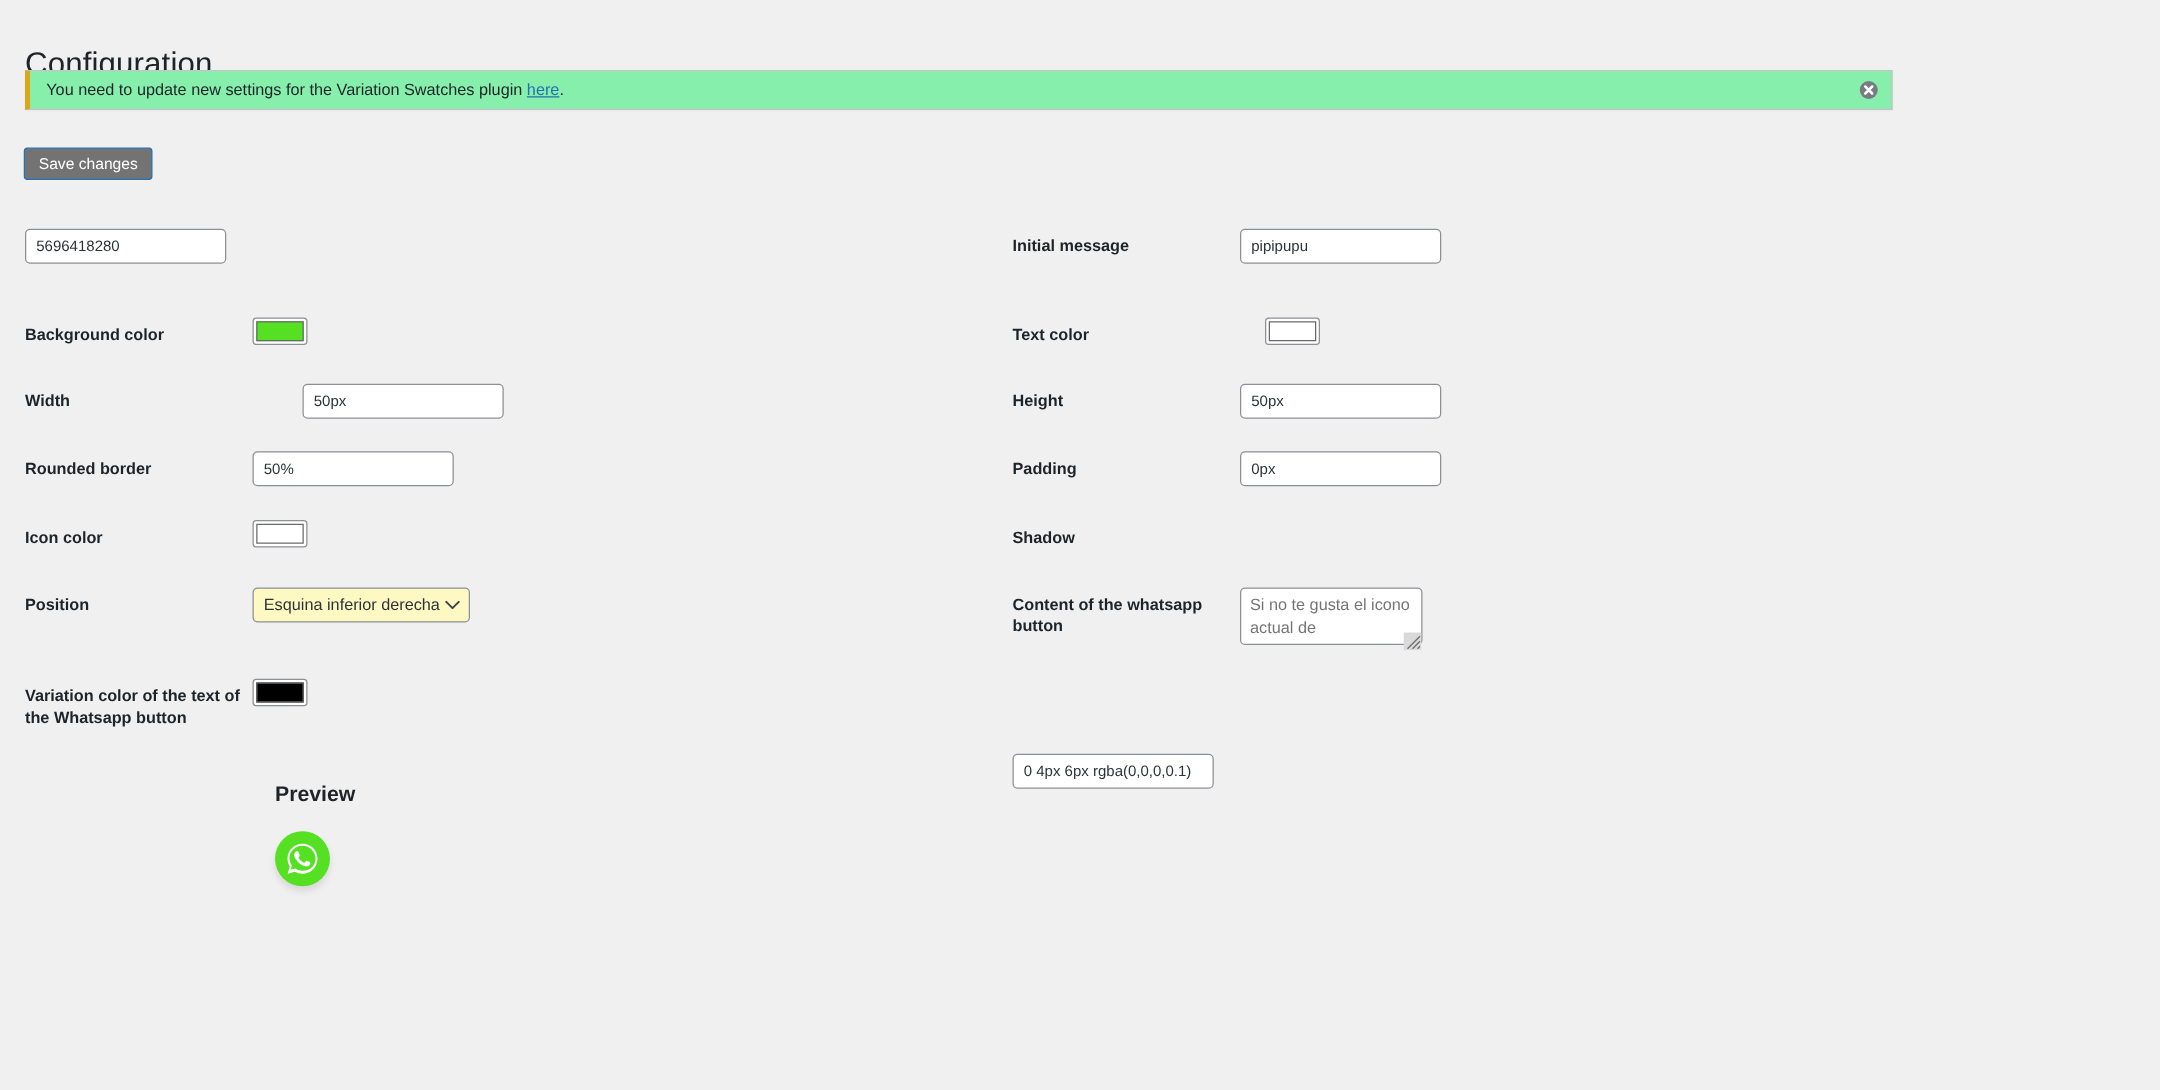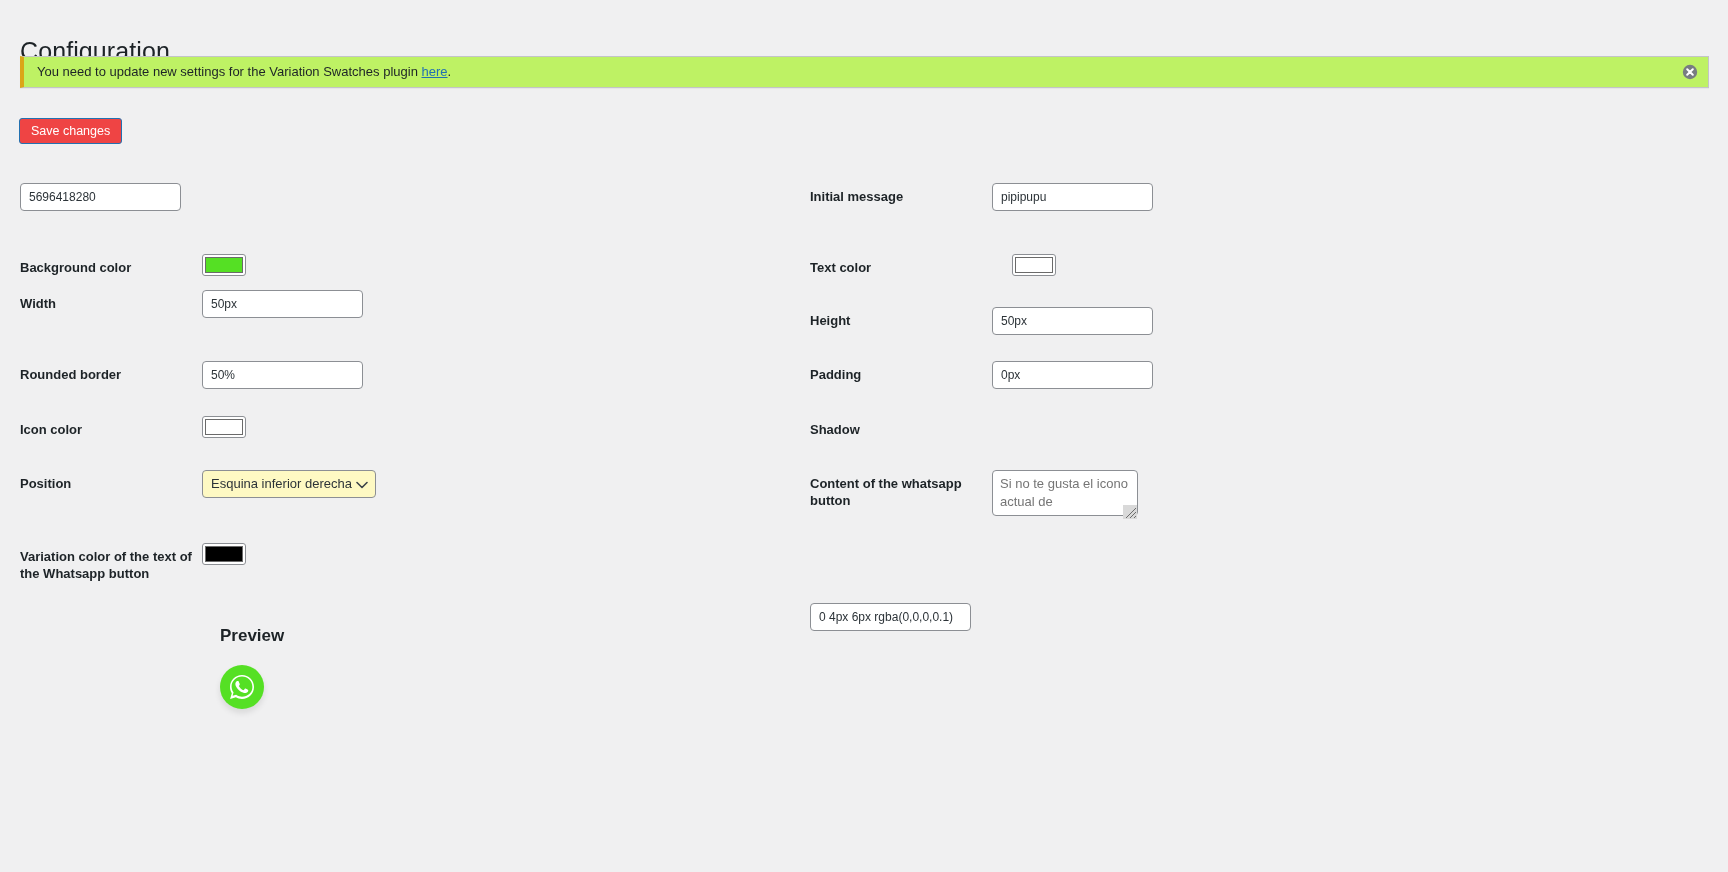--- a/index.html
+++ b/index.html
@@ -34,24 +34,24 @@
     color: #1d2327;
     line-height: 1.3;
     letter-spacing: 0.1px;
   }
 
   
   .notice {
     position: absolute;
     left: 20px;
     top: 56px;
-    width: 1689px;
+    width: 1494px;
     height: 32px;
     box-sizing: border-box;
-    background: #bef264;
+    background: #86efac;
     border: 1px solid #c3c4c7;
     border-left: 4px solid #dba617;
     display: flex;
     align-items: center;
     box-shadow: 0 1px 1px rgba(0,0,0,.04);
   }
   .notice-text {
     font-size: 13px;
     color: #1d2327;
     padding-left: 13px;
@@ -77,21 +77,21 @@
   }
   .notice-dismiss svg { display: block; }
 
   
   .save-btn {
     position: absolute;
     left: 19px;
     top: 118px;
     height: 26px;
     padding: 0 11px;
-    background: #ef4444;
+    background: #737373;
     border: 1px solid #2271b1;
     border-radius: 3px;
     color: #fff;
     font-size: 12.5px;
     font-family: "Liberation Sans", sans-serif;
     line-height: 24px;
     cursor: pointer;
     white-space: nowrap;
   }
 
@@ -275,21 +275,21 @@
 
       <div class="field-row" style="top:78px;">
         <div class="field-label">Background color</div>
         <div class="field-control">
           <div class="color-swatch">
             <div class="chip" style="background-color: rgb(85, 224, 36);"></div>
           </div>
         </div>
       </div>
 
-      <div class="field-row" style="top:114px;">
+      <div class="field-row" style="top:131px;gap:40px;">
         <div class="field-label">Width</div>
         <div class="field-control">
           <input class="text-input" type="text" value="50px" style="">
         </div>
       </div>
 
       <div class="field-row" style="top:185px;">
         <div class="field-label">Rounded border</div>
         <div class="field-control">
           <input class="text-input" type="text" value="50%" style="">

